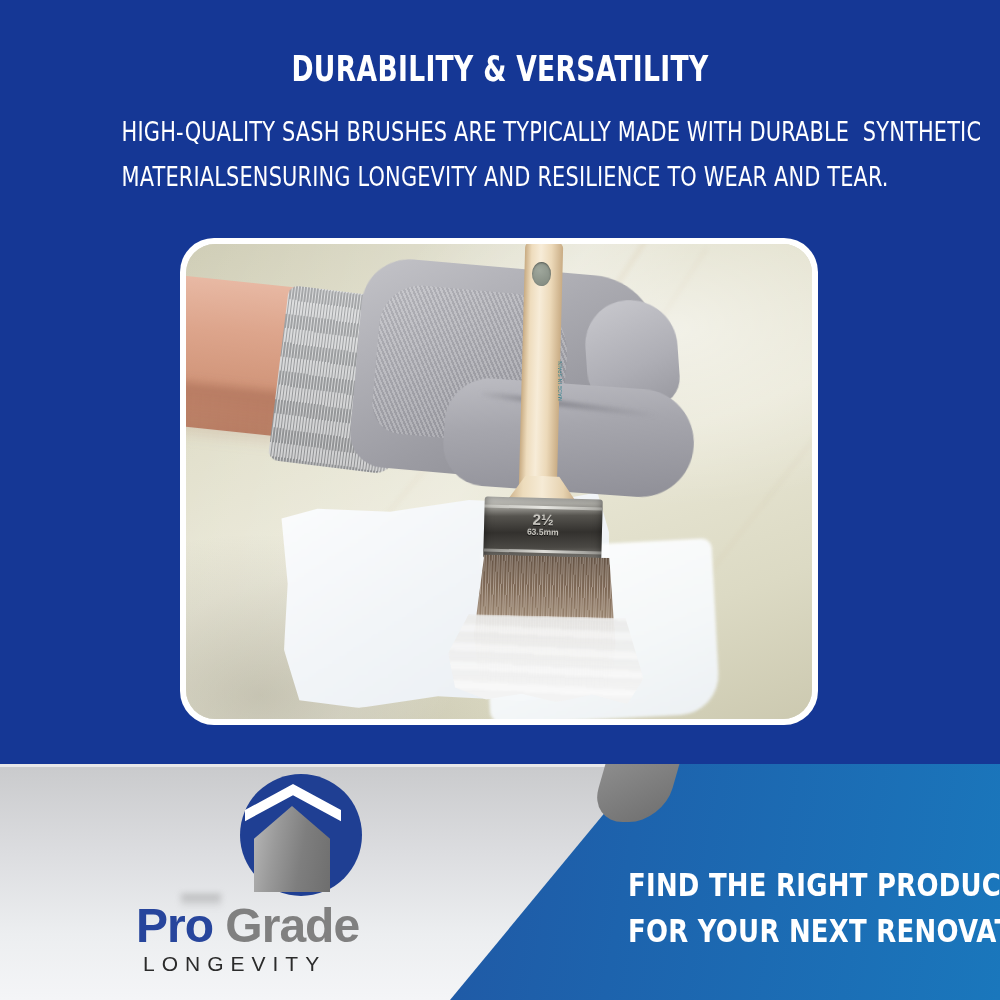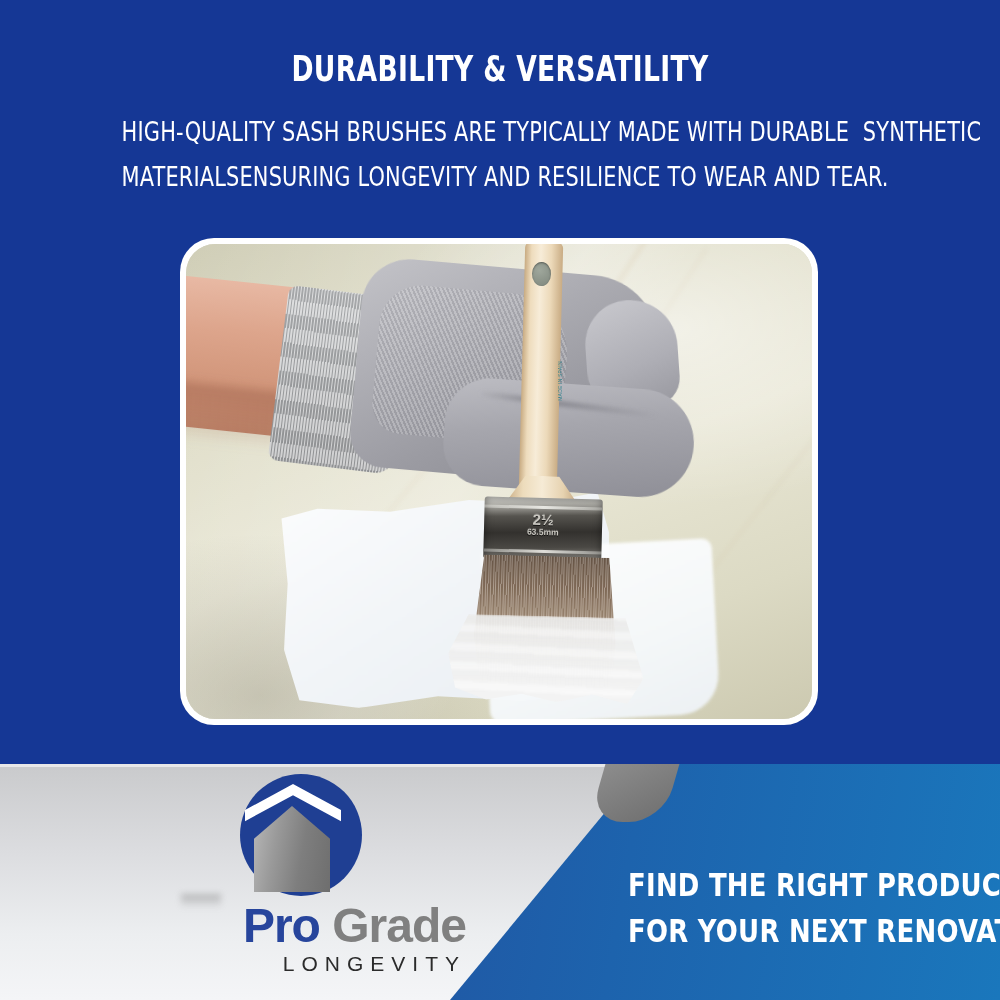--- a/index.html
+++ b/index.html
@@ -321,21 +321,21 @@
     position: absolute;
     left: 0; top: 0; width: 1000px; height: 3px;
     background: rgba(255,255,255,0.55);
   }
 
   
   .logo-wrap {
     position: absolute;
     left: 136px; top: 10px;
     width: 330px;
-    text-align: right;
+    text-align: left;
   }
   .logo-mark {
     position: relative;
     width: 122px; height: 122px;
     margin: 0 auto;
   }
   .logo-circle {
     position: absolute; inset: 0;
     border-radius: 50%;
     background: #1f3f93;

